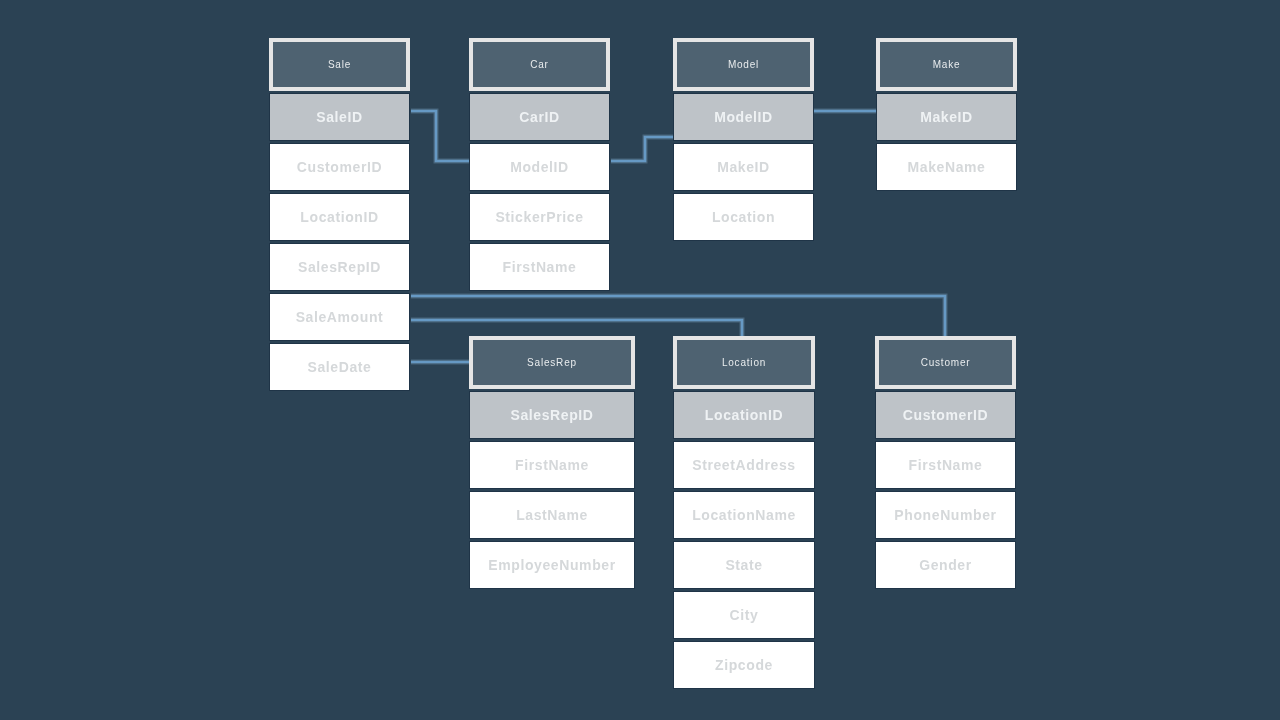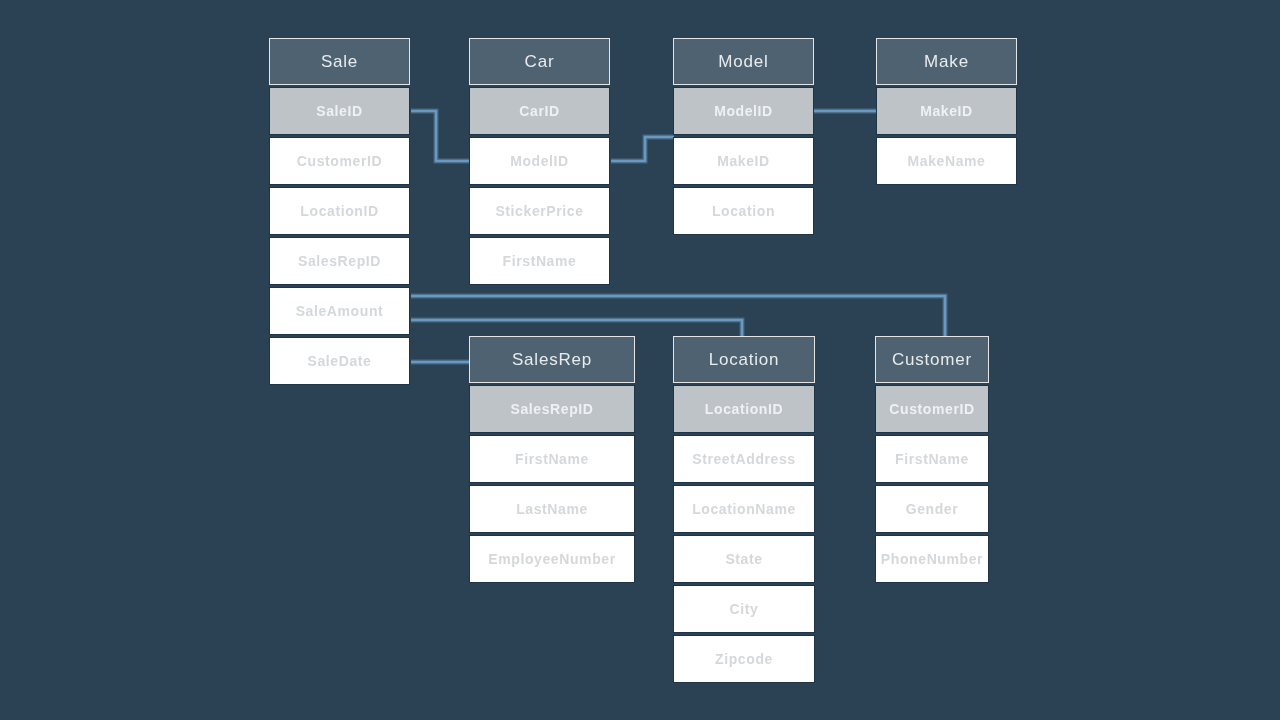--- a/index.html
+++ b/index.html
@@ -28,26 +28,26 @@
     width: 100%;
     height: 100%;
     z-index: 2;
   }
   .table-node {
     position: absolute;
   }
   .table-header {
     height: 45px;
     background: #4E6271;
-    border: 1px solid #e5e5e5;
+    border: 4px solid #e5e5e5;
     color: #E9ECEE;
     display: flex;
     align-items: center;
     justify-content: center;
-    font-size: 17px;
+    font-size: 10px;
     letter-spacing: 0.8px;
   }
   .table-row {
     height: 46px;
     margin-top: 2px;
     background: #FFFFFF;
     border: 1px solid #1F3447;
     color: #D5D8DA;
     display: flex;
     align-items: center;
@@ -116,21 +116,21 @@
       </div>
       <div class="table-node" style="left: 673px; top: 336px; width: 142px;">
         <div class="table-header">Location</div>
         <div class="table-row pk">LocationID</div>
         <div class="table-row">StreetAddress</div>
         <div class="table-row">LocationName</div>
         <div class="table-row">State</div>
         <div class="table-row">City</div>
         <div class="table-row">Zipcode</div>
       </div>
-      <div class="table-node" style="left: 875px; top: 336px; width: 114px;">
+      <div class="table-node" style="left: 875px; top: 336px; width: 141px;">
         <div class="table-header">Customer</div>
         <div class="table-row pk">CustomerID</div>
         <div class="table-row">FirstName</div>
+        <div class="table-row">PhoneNumber</div>
         <div class="table-row">Gender</div>
-        <div class="table-row">PhoneNumber</div>
       </div>
     </div>
 </div>
 
 </body></html>

